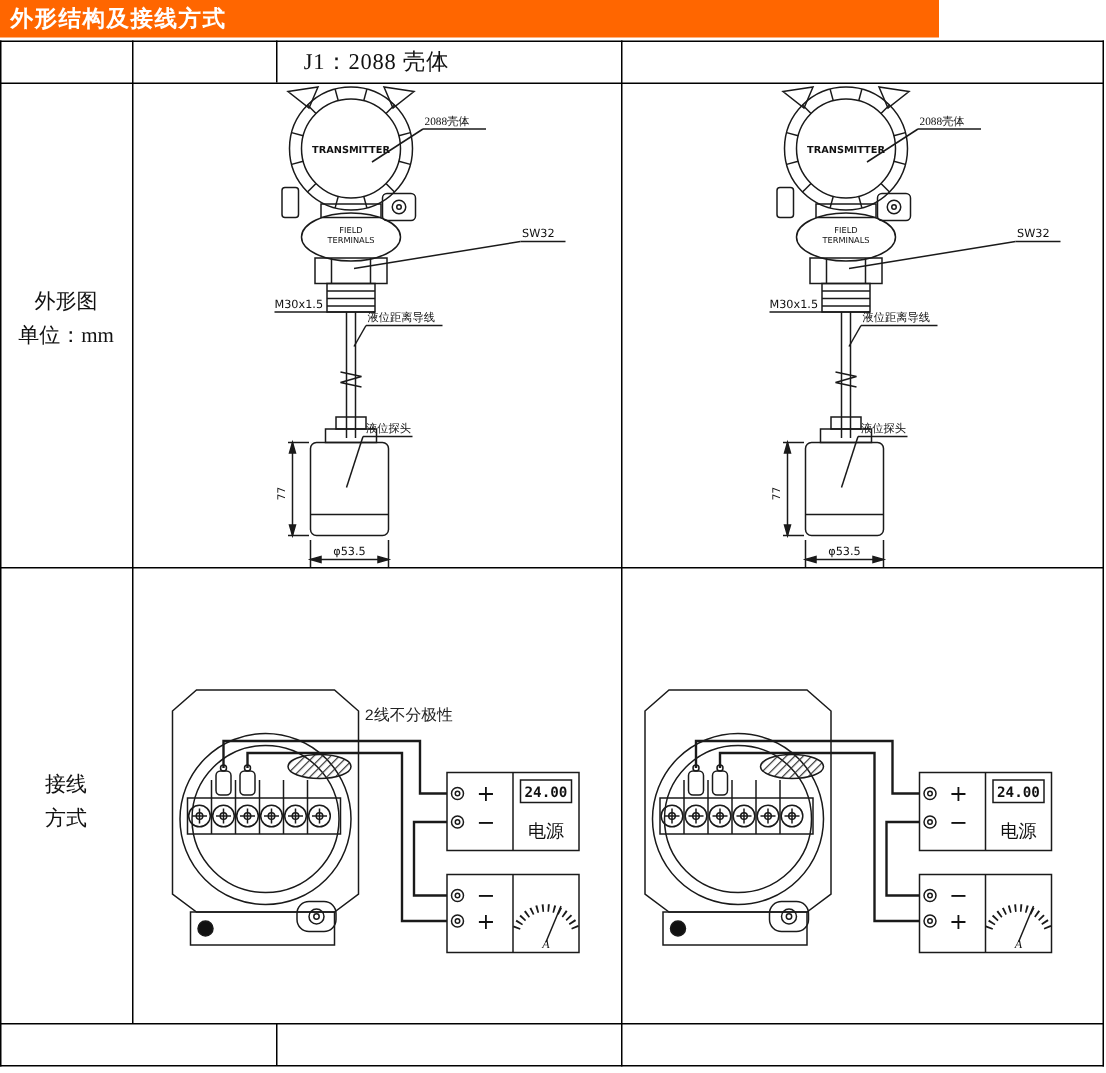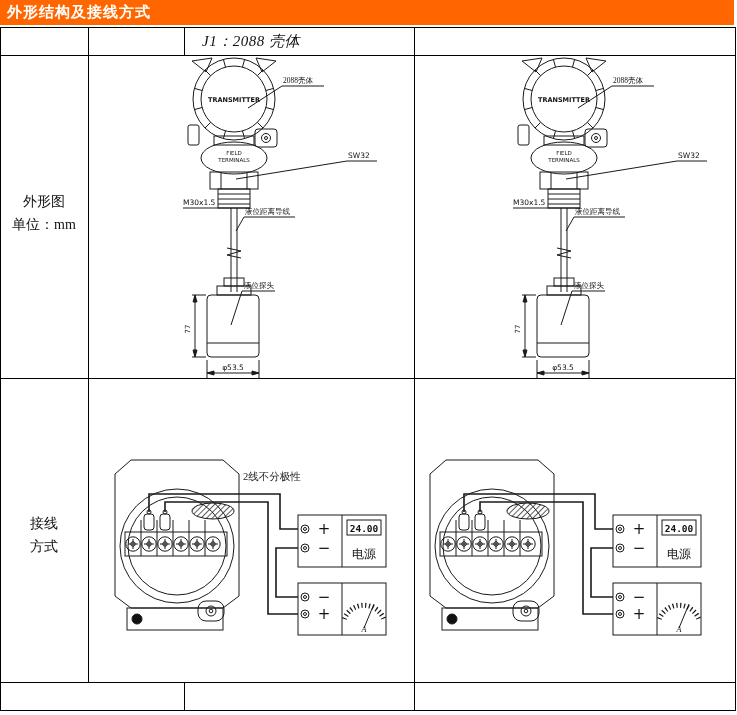--- a/index.html
+++ b/index.html
@@ -1,19 +1,19 @@
 <!DOCTYPE html>
 <html><head>
 <meta charset="utf-8">
 <style>
   html,body{margin:0;padding:0;background:#fff;}
   .page{position:relative;width:737px;height:715px;background:#ffffff;overflow:hidden;
         font-family:"Liberation Serif","DejaVu Serif",serif;color:#111;}
   .abs{position:absolute;}
-  .titlebar{left:0;top:0;width:734px;height:25px;background:#FF6600;display:flex;align-items:center;}
+  .titlebar{left:0;top:0;width:626px;height:25px;background:#FF6600;display:flex;align-items:center;}
   .titlebar span{font-family:"Liberation Sans","DejaVu Sans",sans-serif;font-weight:bold;
                  font-size:15px;color:#fff;padding-left:7px;letter-spacing:1px;}
   .hline{height:1px;background:#000;}
   .vline{width:1px;background:#000;}
   .hdrcell{height:28px;display:flex;align-items:center;justify-content:center;
            font-size:15px;letter-spacing:.5px;}
   .rowlabel{display:flex;flex-direction:column;align-items:center;justify-content:center;
             font-size:14px;line-height:23px;}
   .note{font-size:10.5px;color:#222;}
   svg text{font-family:"Liberation Serif","DejaVu Serif",serif;}
@@ -34,21 +34,21 @@
   <div class="abs hline" style="left:0;top:378px;width:736px;"></div>
   <div class="abs hline" style="left:0;top:682px;width:736px;"></div>
   <div class="abs hline" style="left:0;top:710px;width:736px;"></div>
   <div class="abs vline" style="left:0;top:27px;height:684px;"></div>
   <div class="abs vline" style="left:735px;top:27px;height:684px;"></div>
   <div class="abs vline" style="left:88px;top:27px;height:655px;"></div>
   <div class="abs vline" style="left:184px;top:27px;height:28px;"></div>
   <div class="abs vline" style="left:184px;top:682px;height:28px;"></div>
   <div class="abs vline" style="left:414px;top:27px;height:684px;"></div>
 
-  <div class="abs hdrcell" style="left:88px;top:27px;width:326px;font-style:italic;">J1：2088 壳体</div>
+  <div class="abs hdrcell" style="left:88px;top:27px;width:326px;">J1：2088 壳体</div>
 
   <div class="abs rowlabel" style="left:0;top:505px;width:88px;height:60px;">
     <span>接线</span>
     <span>方式</span>
   </div>
   <div class="abs rowlabel" style="left:0;top:183px;width:88px;height:60px;">
     <span>外形图</span>
     <span>单位：mm</span>
   </div>
 
@@ -229,15 +229,15 @@
     <use href="#sym-outline"></use>
   </svg>
 
   <svg class="abs" style="left:95px;top:448px;" width="305" height="215">
     <use href="#sym-wiring"></use>
   </svg>
   <svg class="abs" style="left:410px;top:448px;" width="305" height="215">
     <use href="#sym-wiring"></use>
   </svg>
 
-  <div class="abs note" style="left:243px;top:470px;">2线不分极性</div>
+  <div class="abs note" style="left:243px;top:470px;font-family:Liberation Mono, monospace;">2线不分极性</div>
 
 </div>
 
 </body></html>

